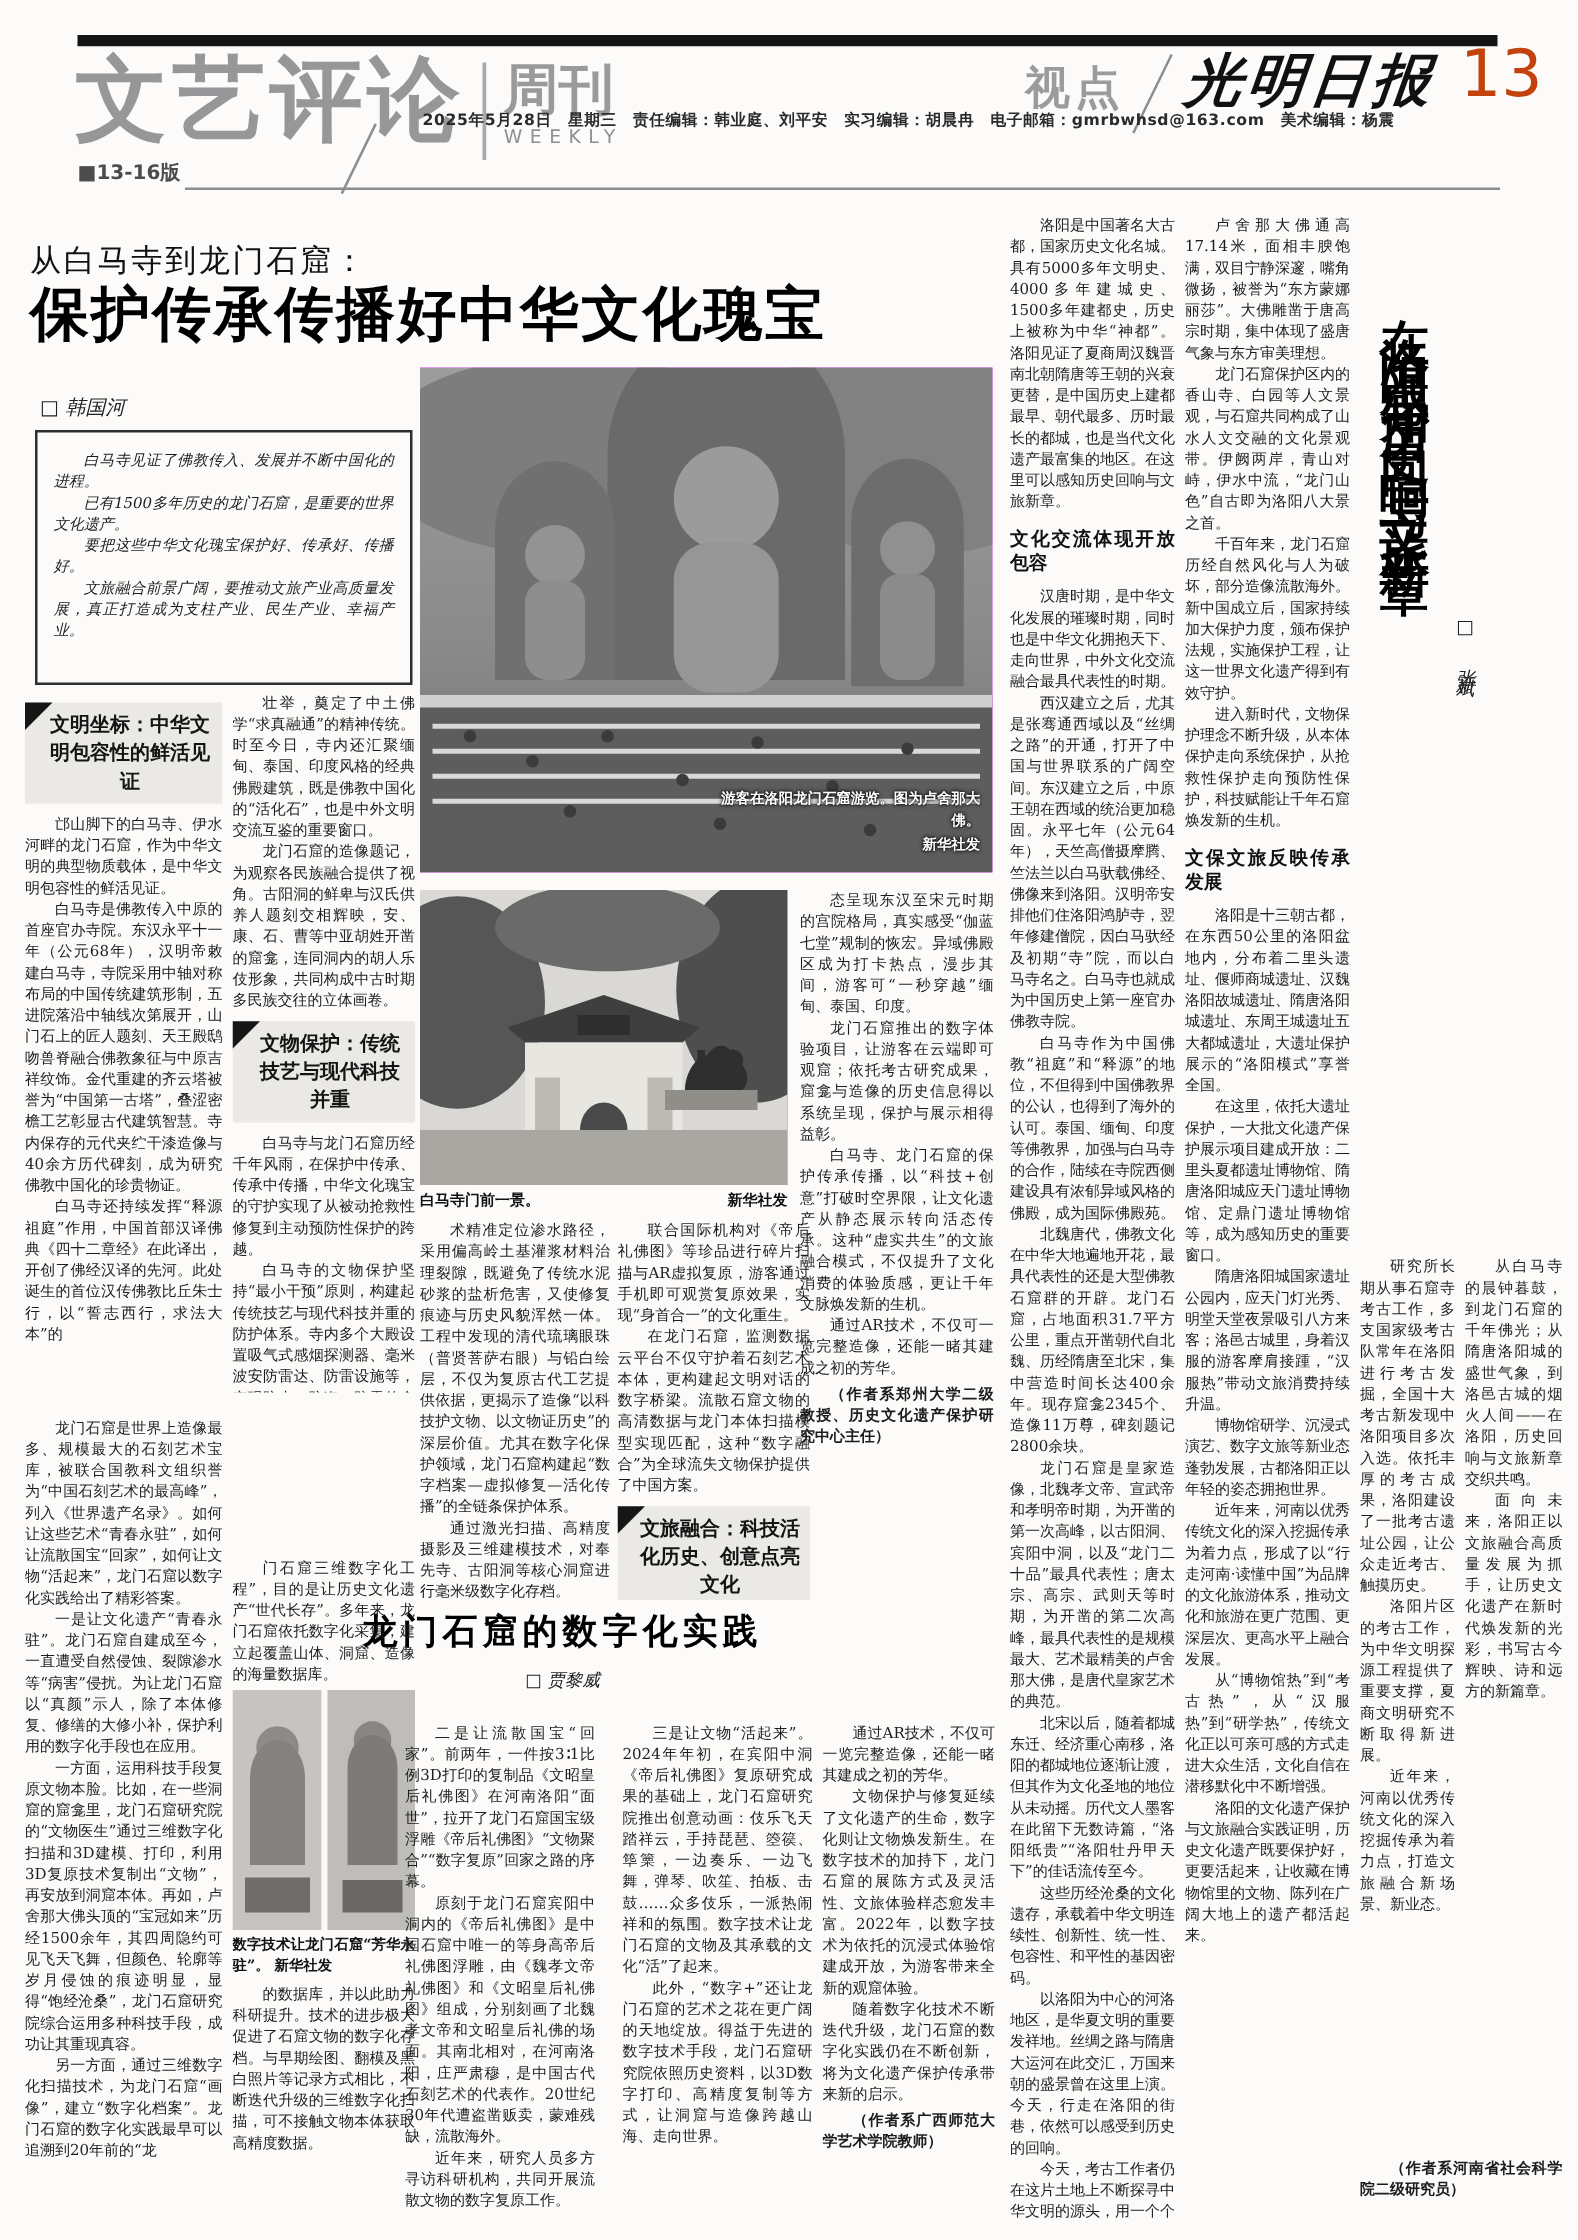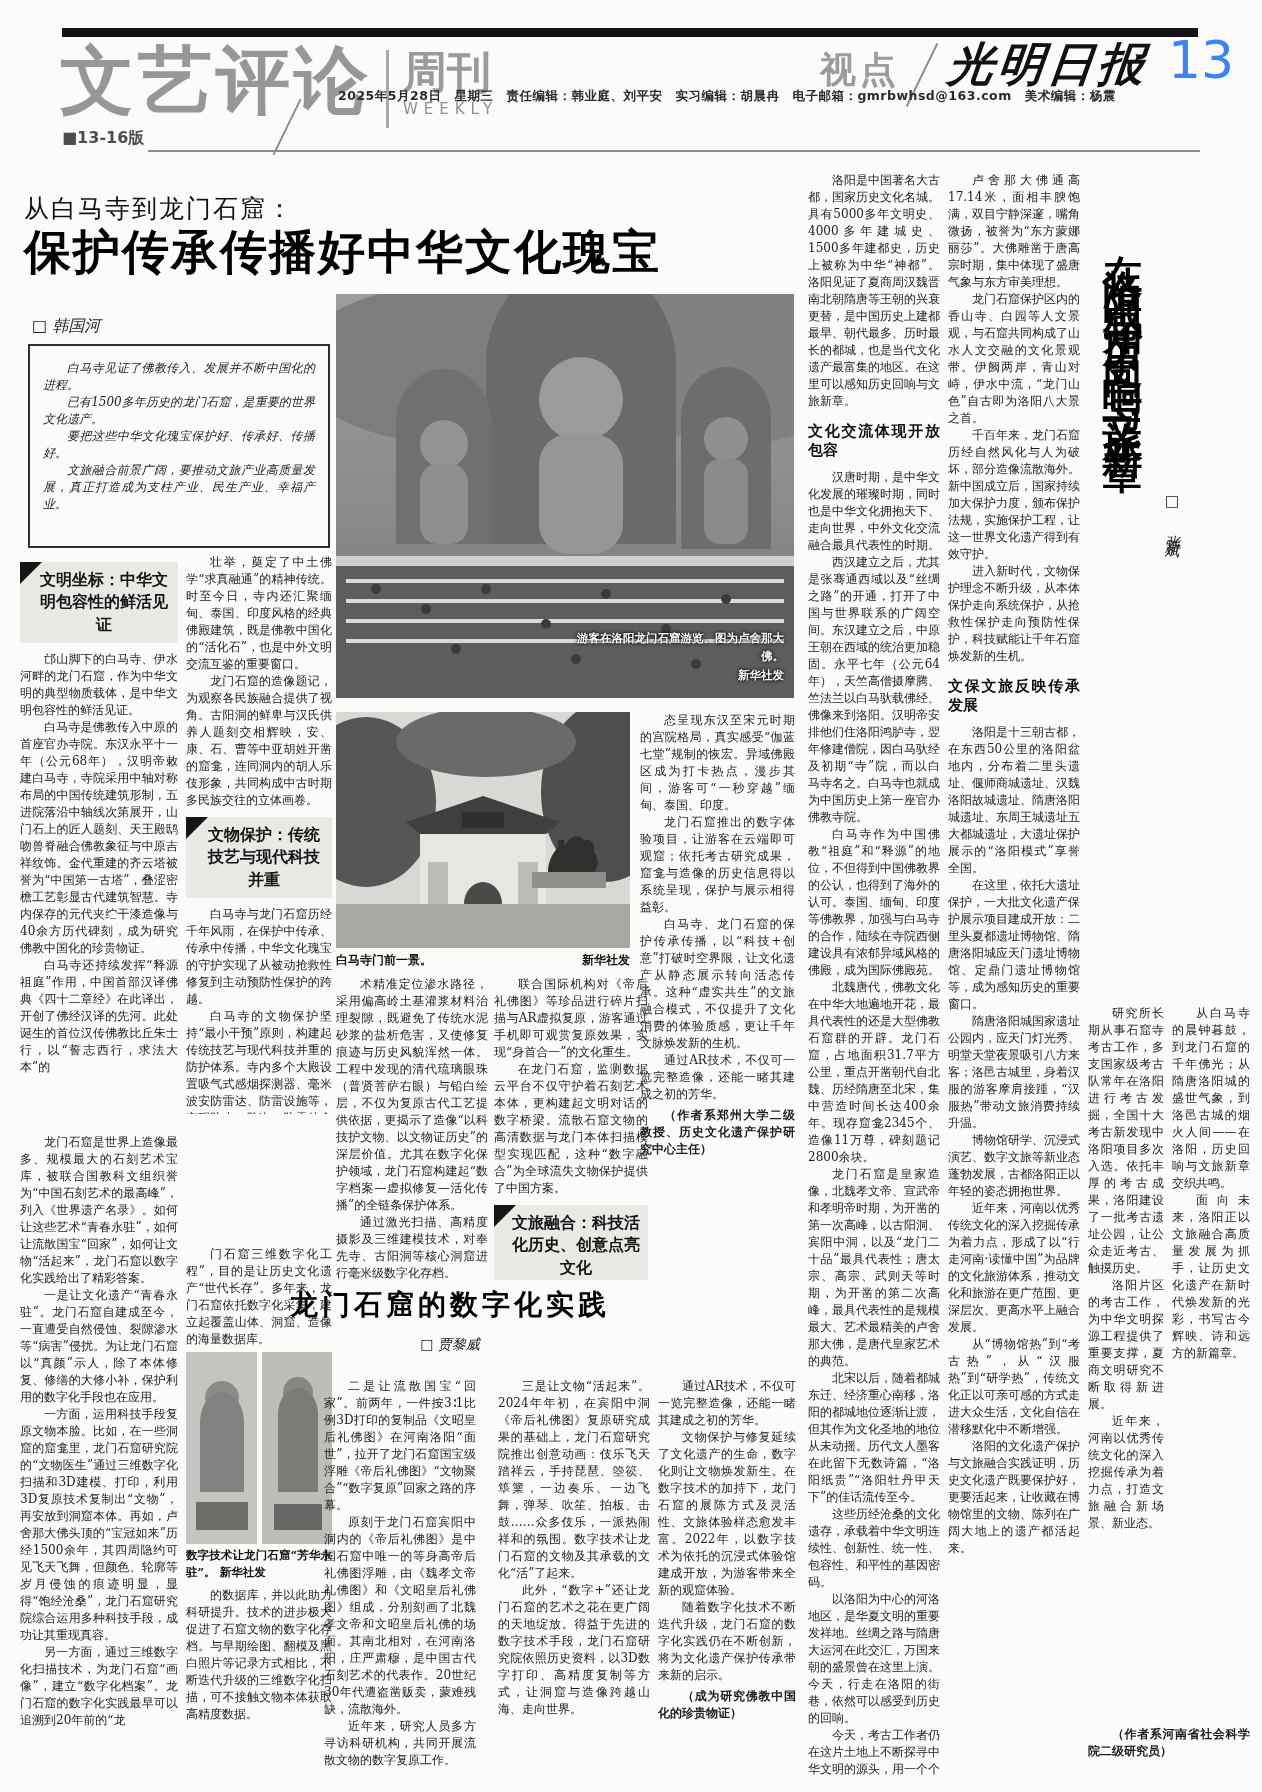--- a/index.html
+++ b/index.html
@@ -14,21 +14,21 @@
   .masthead-weekly-cn{font-size:44px;font-weight:700;color:#9a9a9c;line-height:1.1;}
   .masthead-weekly-en{font-size:15px;letter-spacing:6px;color:#8f8f92;margin-top:4px;}
   .edition{left:62px;top:128px;font-family:"DejaVu Sans","Liberation Sans",sans-serif;font-size:16px;font-weight:700;color:#4c4c4c;}
   .head-hairline{left:148px;top:150px;width:1052px;height:2px;background:#8d8d8d;}
   .slash{width:2px;background:#8d8d8d;transform:rotate(26deg);}
   .slash1{left:286px;top:96px;height:62px;}
   .slash2{left:921px;top:40px;height:70px;}
   .dateline{left:338px;top:88px;width:760px;font-family:"DejaVu Sans","Liberation Sans",sans-serif;font-size:12.5px;font-weight:700;color:#2b2b2b;letter-spacing:.5px;white-space:nowrap;}
   .section-mark{left:820px;top:46px;font-family:"DejaVu Sans","Liberation Sans",sans-serif;font-size:36px;font-weight:700;color:#9b9b9d;letter-spacing:4px;}
   .paper-name{left:948px;top:34px;font-size:46px;font-weight:700;font-style:italic;letter-spacing:4px;color:#111;transform:skewX(-6deg);}
-  .page-no{left:1168px;top:30px;font-family:"DejaVu Sans","Liberation Sans",sans-serif;font-size:52px;font-weight:500;color:#3b82f6;}
+  .page-no{left:1168px;top:30px;font-family:"DejaVu Sans","Liberation Sans",sans-serif;font-size:52px;font-weight:500;color:#c2410c;}
   
   .kicker{left:24px;top:192px;font-family:"DejaVu Sans","Liberation Sans",sans-serif;font-size:25px;color:#111;letter-spacing:2px;}
   .headline1{left:24px;top:226px;width:780px;font-size:47px;font-weight:700;letter-spacing:2px;color:#000;line-height:1.1;}
   .byline1{left:32px;top:316px;font-size:16px;font-style:italic;color:#222;}
   .intro-box{left:28px;top:344px;width:272px;height:172px;border:2px solid #2e2e2e;padding:14px 13px;font-style:italic;font-size:14px;line-height:1.78;color:#222;text-align:justify;}
   .intro-box p{margin:0;text-indent:2em;}
   
   .col{position:absolute;overflow:hidden;text-align:justify;}
   .para{margin:0;text-indent:2em;font-size:12px;line-height:17px;color:#1c1c1c;}
   .attr{margin:4px 0 0;text-indent:2em;font-size:12px;line-height:17px;font-weight:700;}
@@ -271,14 +271,14 @@
     <p class="para">近年来，研究人员多方寻访科研机构，共同开展流散文物的数字复原工作。</p>
   </div>
 <div class="col" style="left:498px;top:1378px;width:152px;height:408px;">
     <p class="para">三是让文物“活起来”。2024年年初，在宾阳中洞《帝后礼佛图》复原研究成果的基础上，龙门石窟研究院推出创意动画：伎乐飞天踏祥云，手持琵琶、箜篌、筚篥，一边奏乐、一边飞舞，弹琴、吹笙、拍板、击鼓……众多伎乐，一派热闹祥和的氛围。数字技术让龙门石窟的文物及其承载的文化“活”了起来。</p>
     <p class="para">此外，“数字+”还让龙门石窟的艺术之花在更广阔的天地绽放。得益于先进的数字技术手段，龙门石窟研究院依照历史资料，以3D数字打印、高精度复制等方式，让洞窟与造像跨越山海、走向世界。</p>
   </div>
 <div class="col" style="left:658px;top:1378px;width:138px;height:408px;">
     <p class="para">通过AR技术，不仅可一览完整造像，还能一睹其建成之初的芳华。</p>
     <p class="para">文物保护与修复延续了文化遗产的生命，数字化则让文物焕发新生。在数字技术的加持下，龙门石窟的展陈方式及灵活性、文旅体验样态愈发丰富。2022年，以数字技术为依托的沉浸式体验馆建成开放，为游客带来全新的观窟体验。</p>
     <p class="para">随着数字化技术不断迭代升级，龙门石窟的数字化实践仍在不断创新，将为文化遗产保护传承带来新的启示。</p>
-    <p class="attr">（成为研究佛教中国化的珍贵物证）</p>
+    <p class="attr">（作者系广西师范大学艺术学院教师）</p>
   </div>
 
 </body></html>

